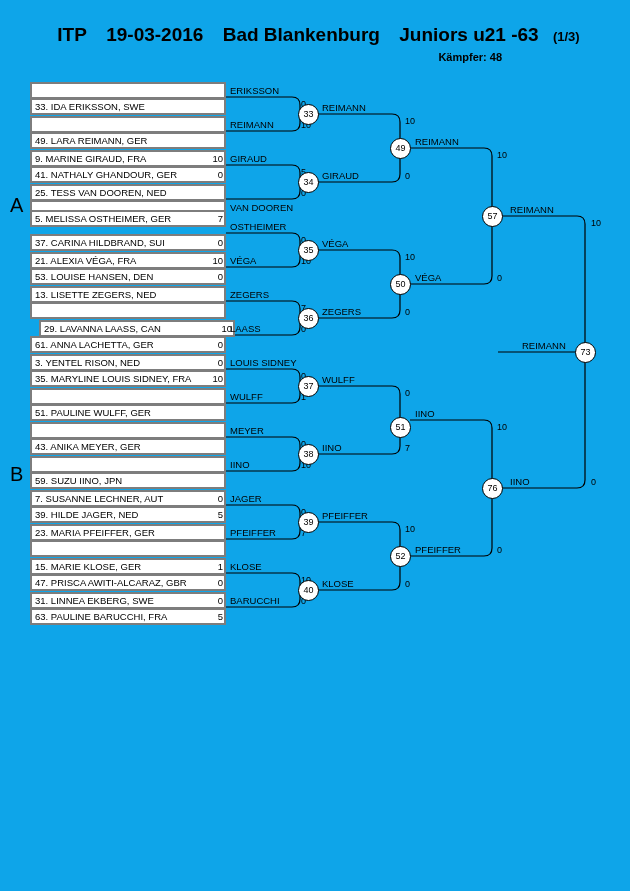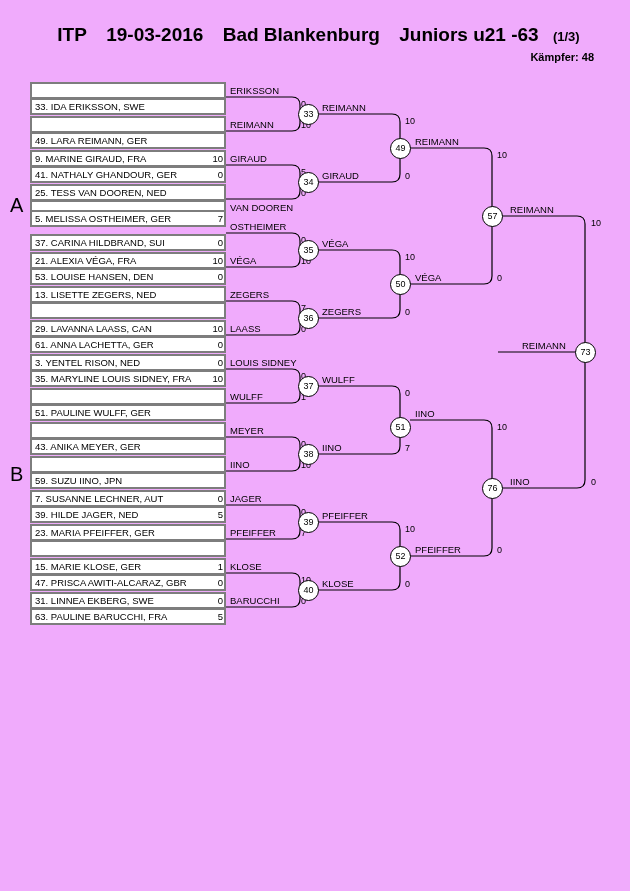--- a/index.html
+++ b/index.html
@@ -1,21 +1,21 @@
 <!DOCTYPE html>
 <html><head>
 <meta charset="utf-8">
 <style>
   html,body{margin:0;padding:0;background:#fff;}
   body{width:630px;height:891px;position:relative;font-family:"Liberation Sans",sans-serif;color:#000;overflow:hidden;}
-  #page{position:absolute;inset:0;background:#f0abfc;text-decoration:underline;}
+  #page{position:absolute;inset:0;background:#0ea5e9;text-decoration:underline;}
   .title-row{position:absolute;top:24px;left:0;width:630px;text-align:center;font-weight:bold;font-size:19px;white-space:nowrap;}
   .title-part{display:inline-block;margin:0 7px;}
   .page-indicator{display:inline-block;font-size:13px;margin-left:2px;}
-  .fighters{position:absolute;top:51px;left:0;width:594px;text-align:right;font-weight:bold;font-size:11px;}
+  .fighters{position:absolute;top:51px;left:0;width:502px;text-align:right;font-weight:bold;font-size:11px;}
   .section-letter{position:absolute;left:10px;font-size:20px;}
   #sectionA{top:194px;}
   #sectionB{top:463px;}
   svg#lines{position:absolute;left:0;top:0;}
   svg#lines path{fill:none;stroke:#000;stroke-width:1.2;}
   .box{position:absolute;width:196px;height:17px;border:2px solid #7d7d7d;box-sizing:border-box;background:#fff;}
   .bname{position:absolute;left:3px;top:1px;font-size:9.5px;white-space:nowrap;}
   .bscore{position:absolute;right:1px;top:1px;font-size:9.5px;}
   .lbl{position:absolute;font-size:9.5px;white-space:nowrap;}
   .score{position:absolute;font-size:9px;white-space:nowrap;}
@@ -119,21 +119,21 @@
         <span class="bscore">0</span>
       </div>
       <div class="box" style="left: 30px; top: 286px;">
         <span class="bname">13. LISETTE ZEGERS, NED</span>
         <span class="bscore"></span>
       </div>
       <div class="box" style="left: 30px; top: 302px;">
         <span class="bname"></span>
         <span class="bscore"></span>
       </div>
-      <div class="box" style="left: 30px; top: 320px; padding-left: 10px;">
+      <div class="box" style="left: 39px; top: 320px; padding-left: 10px;">
         <span class="bname">29. LAVANNA LAASS, CAN</span>
         <span class="bscore">10</span>
       </div>
       <div class="box" style="left: 30px; top: 336px;">
         <span class="bname">61. ANNA LACHETTA, GER</span>
         <span class="bscore">0</span>
       </div>
       <div class="box" style="left: 30px; top: 354px;">
         <span class="bname">3. YENTEL RISON, NED</span>
         <span class="bscore">0</span>

